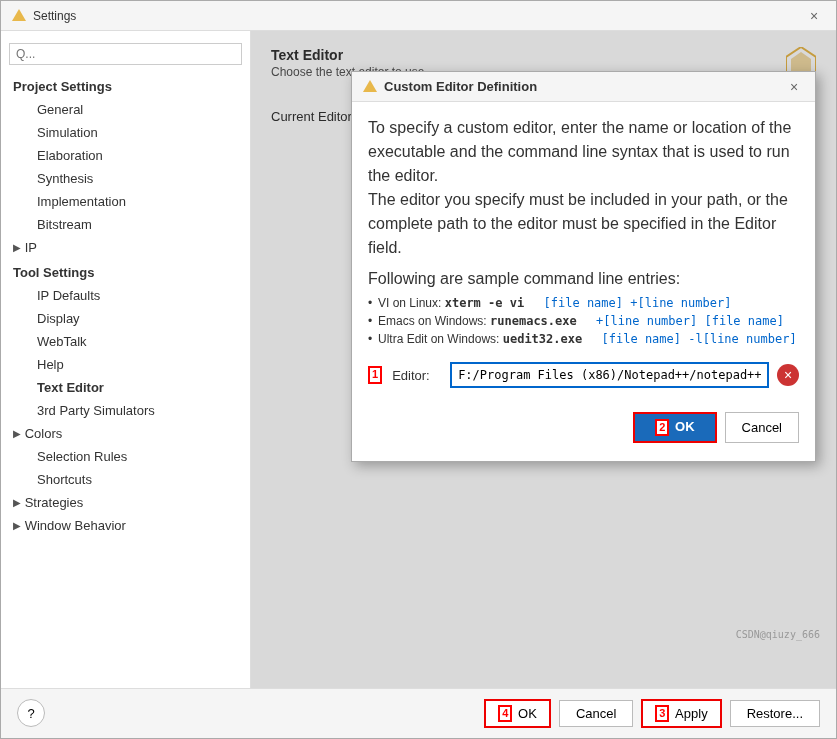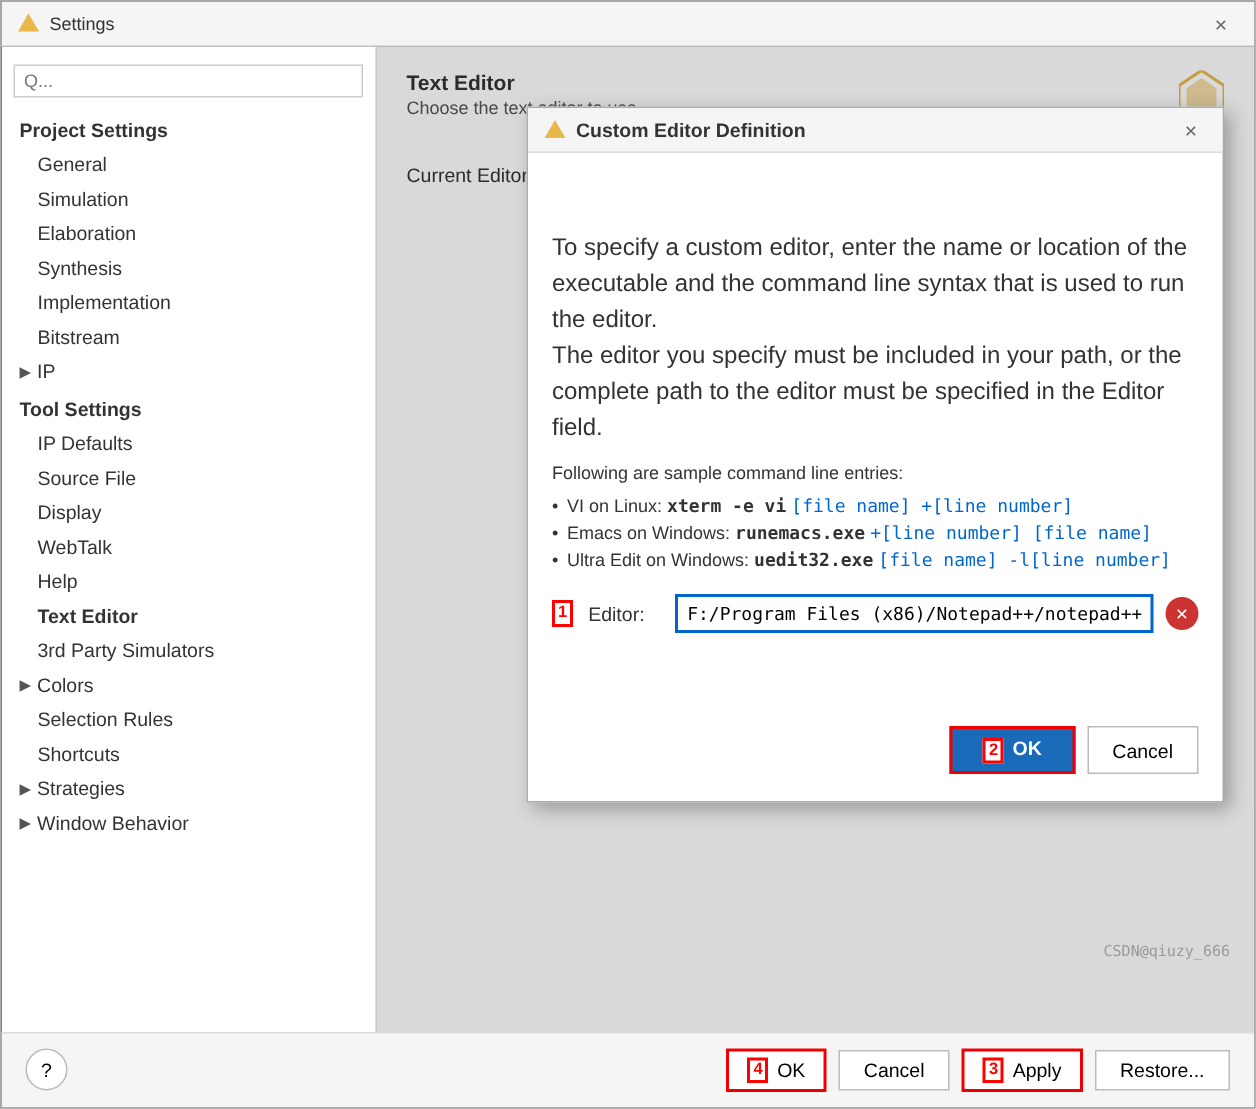--- a/index.html
+++ b/index.html
@@ -7,21 +7,21 @@
       font-family: 'Segoe UI', Arial, sans-serif;
       font-size: 13px;
       background: #f0f0f0;
       width: 837px;
       height: 739px;
       overflow: hidden;
     }
     .window {
       width: 837px;
       height: 739px;
-      background: #000000;
+      background: #eab308;
       border: 1px solid #aaa;
       display: flex;
       flex-direction: column;
     }
     .title-bar {
       background: #f5f5f5;
       border-bottom: 1px solid #ddd;
       display: flex;
       align-items: center;
       padding: 6px 10px;
@@ -69,21 +69,21 @@
       font-size: 12px;
       outline: none;
     }
     .sidebar-group-label {
       font-weight: bold;
       padding: 6px 12px 4px 12px;
       color: #333;
       font-size: 13px;
     }
     .sidebar-item {
-      padding: 4px 12px 4px 24px;
+      padding: 4px 12px 4px 36px;
       cursor: pointer;
       color: #333;
       font-size: 13px;
     }
     .sidebar-item.has-arrow {
       padding-left: 12px;
       display: flex;
       align-items: center;
     }
     .sidebar-arrow {
@@ -173,21 +173,20 @@
       justify-content: flex-start;
       padding: 40px 20px 20px 100px;
     }
     .dialog {
       background: white;
       border: 1px solid #aaa;
       box-shadow: 4px 4px 12px rgba(0,0,0,0.3);
       width: 530px;
       display: flex;
       flex-direction: column;
-      gap: 38px;
     }
     .dialog-title-bar {
       background: #f5f5f5;
       border-bottom: 1px solid #ddd;
       display: flex;
       align-items: center;
       padding: 6px 10px;
       height: 30px;
     }
     .dialog-title-icon {
@@ -212,42 +211,42 @@
       padding: 14px 16px;
     }
     .dialog-desc {
       font-size: 16px;
       color: #333;
       line-height: 1.5;
       margin-bottom: 10px;
     }
     .dialog-desc b { font-weight: normal; }
     .cmd-list-label {
-      font-size: 12px;
+      font-size: 16px;
       color: #333;
       margin-bottom: 6px;
     }
     .cmd-list {
       list-style: none;
       padding: 0;
       margin-bottom: 14px;
     }
     .cmd-list li {
       font-size: 12px;
       color: #333;
       padding: 2px 0 2px 10px;
       position: relative;
     }
     .cmd-list li::before {
       content: '•';
       position: absolute;
       left: 0;
     }
     .cmd-mono { font-weight: bold; color: #333; font-family: monospace; }
-    .cmd-blue { color: #0066cc; font-family: monospace; }
+    .cmd-blue { color: #0066cc; font-family: monospace; margin-left: 16px; }
     .editor-input-row {
       display: flex;
       align-items: center;
       gap: 8px;
       margin-top: 4px;
     }
     .editor-input-label {
       font-size: 13px;
       color: #333;
       white-space: nowrap;
@@ -350,21 +349,20 @@
       <div class="sidebar-item">Elaboration</div>
       <div class="sidebar-item">Synthesis</div>
       <div class="sidebar-item">Implementation</div>
       <div class="sidebar-item">Bitstream</div>
       <div class="sidebar-item has-arrow">
         <span class="sidebar-arrow">▶</span>
         <span>IP</span>
       </div>
       <div class="sidebar-group-label">Tool Settings</div>
       <div class="sidebar-item">IP Defaults</div>
-      <div class="sidebar-item">Source File</div>
       <div class="sidebar-item">Display</div>
       <div class="sidebar-item">WebTalk</div>
       <div class="sidebar-item">Help</div>
       <div class="sidebar-item" style="font-weight:bold;">Text Editor</div>
       <div class="sidebar-item">3rd Party Simulators</div>
       <div class="sidebar-item has-arrow">
         <span class="sidebar-arrow">▶</span>
         <span>Colors</span>
       </div>
       <div class="sidebar-item">Selection Rules</div>

